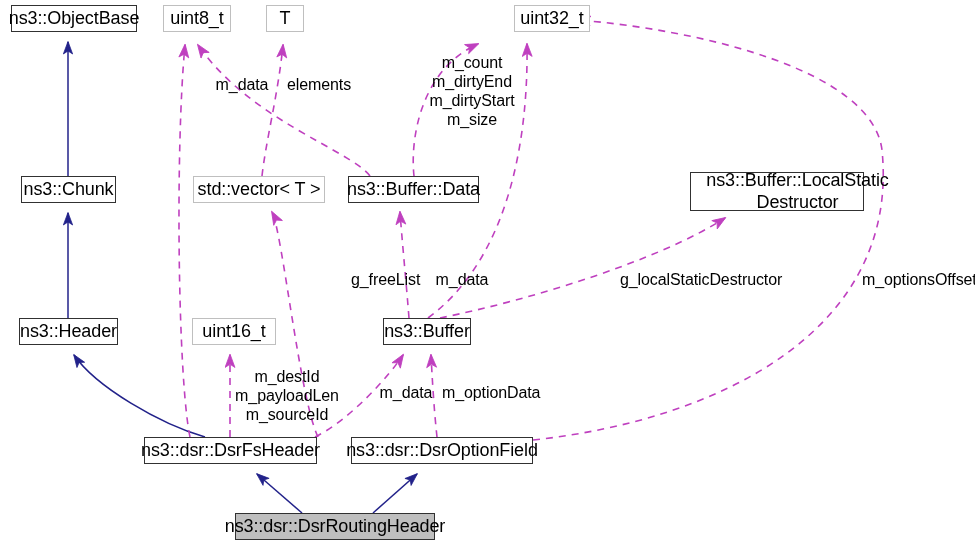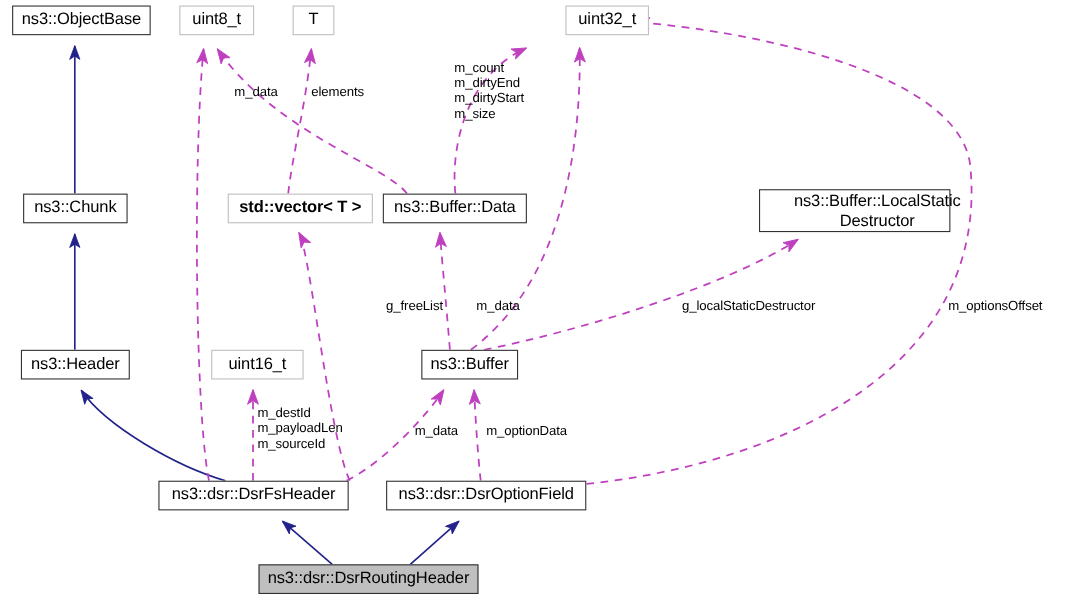--- a/index.html
+++ b/index.html
@@ -26,21 +26,21 @@
     height: 545px;
     pointer-events: none;
   }
   .node {
     position: absolute;
     box-sizing: border-box;
     display: flex;
     align-items: center;
     justify-content: center;
     text-align: center;
-    font-size: 15px;
+    font-size: 18px;
     line-height: 1.12;
     color: #000000;
     background: #ffffff;
     white-space: nowrap;
     letter-spacing: -0.1px;
   }
   .node.solid {
     border: 1.6px solid #313131;
   }
   .node.light {
@@ -50,24 +50,25 @@
     border: 1.6px solid #313131;
     background: #bfbfbf;
   }
   .node.two-line {
     white-space: normal;
     line-height: 1.18;
     padding-left: 41px;
   }
   .edge-label {
     position: absolute;
-    font-size: 12px;
+    font-size: 16px;
     line-height: 1.18;
     color: #000000;
     white-space: pre;
+    text-align: center;
     letter-spacing: -0.1px;
   }
 </style>
 </head>
 <body>
 
 <div id="diagram-root">
 
   <svg id="edge-layer" viewBox="0 0 975 545" width="975" height="545">
     <defs>
@@ -116,21 +117,21 @@
   </div>
 
   <div class="node light" style="left:489px;top:5px;width:76px;height:27px;margin-left:25px;">
     <span>uint32_t</span>
   </div>
 
   <div class="node solid" style="left:21px;top:176px;width:95px;height:27px;">
     <span>ns3::Chunk</span>
   </div>
 
-  <div class="node light" style="left:207px;top:176px;width:132px;height:27px;font-weight:bold;">
+  <div class="node light" style="left:193px;top:176px;width:132px;height:27px;">
     <span>std::vector&lt; T &gt;</span>
   </div>
 
   <div class="node solid" style="left:348px;top:176px;width:131px;height:27px;">
     <span>ns3::Buffer::Data</span>
   </div>
 
   <div class="node solid two-line" style="left:690px;top:172px;width:174px;height:39px;">
     <span>ns3::Buffer::LocalStatic Destructor</span>
   </div>

